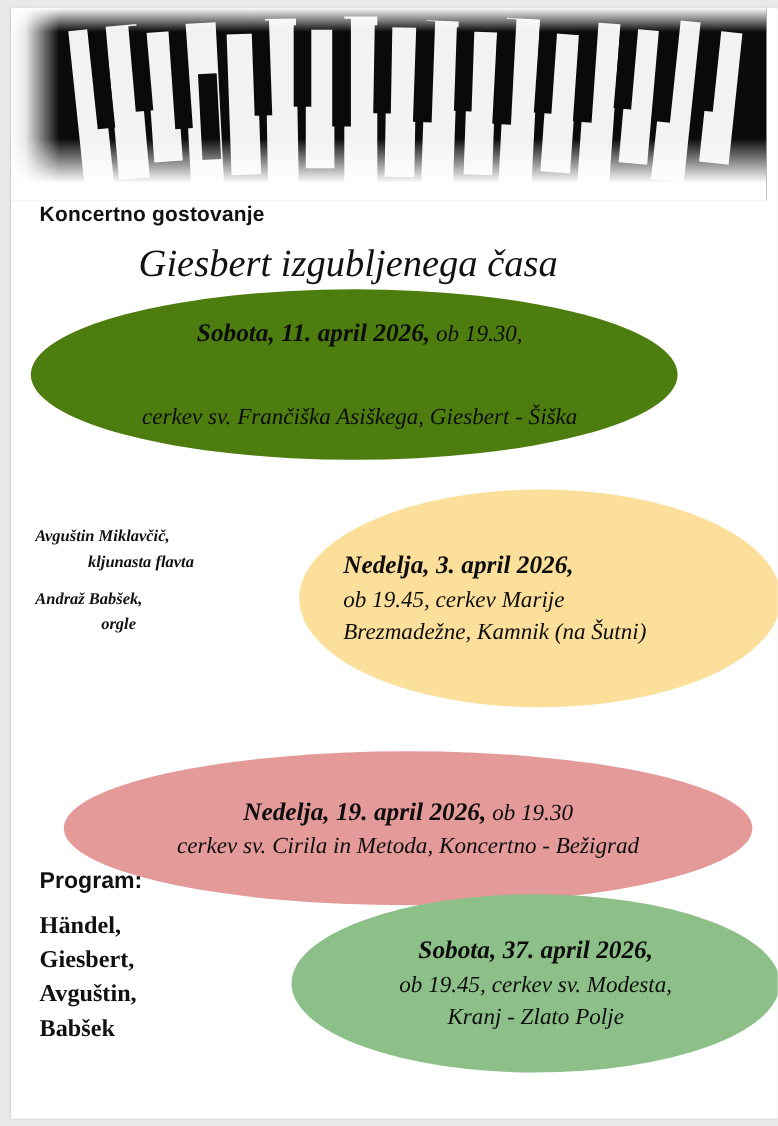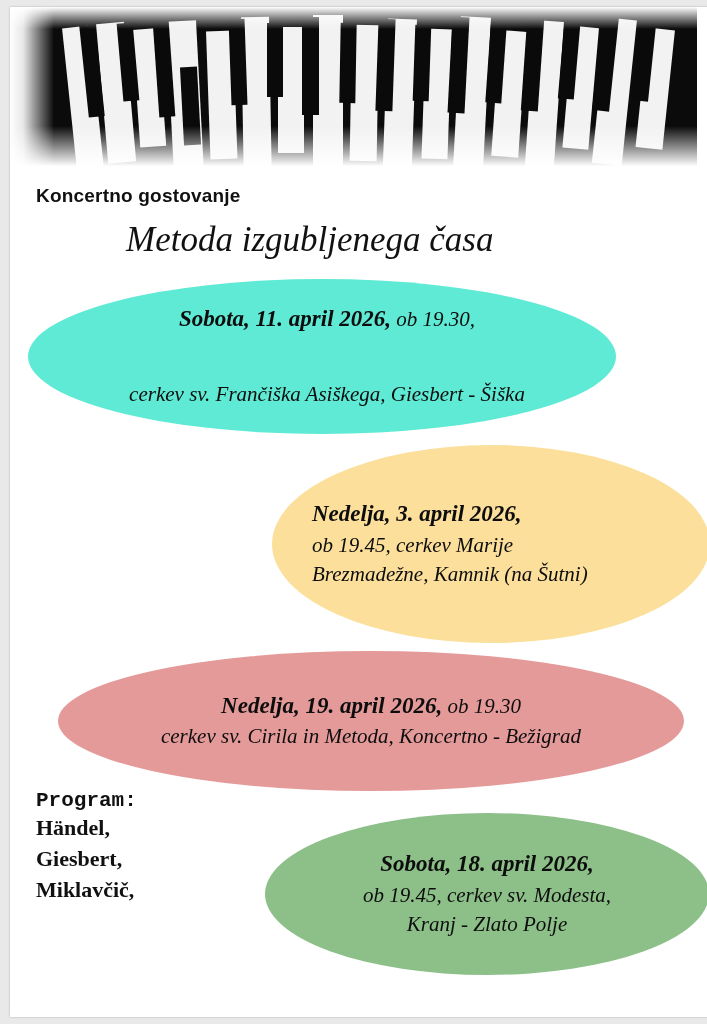--- a/index.html
+++ b/index.html
@@ -114,34 +114,34 @@
     line-height: 1.42;
     white-space: nowrap;
   }
   .ev-line b {
     font-style: italic;
     font-weight: bold;
     font-size: 23px;
   }
 
   #ellipse-1 {
-    left: 18px;  top: 272px;  width: 588px; height: 155px;
-    background: #5eead4;
+    left: 18px;  top: 256px;  width: 588px; height: 155px;
+    background: #4d7c0f;
     gap: 44px;
   }
   #ellipse-1 .ev-line { padding-left: 10px; }
 
   #ellipse-2 {
     left: 262px; top: 438px;  width: 438px; height: 198px;
     background: #fbdf9b;
   }
   #ellipse-2 .ev-line { text-align: left; padding-left: 40px; }
 
   #ellipse-3 {
-    left: 48px;  top: 644px;  width: 626px; height: 140px;
+    left: 48px;  top: 676px;  width: 626px; height: 140px;
     background: #e59a9a;
   }
 
   #ellipse-4 {
     left: 255px; top: 806px;  width: 444px; height: 162px;
     background: #8cc088;
   }
 
   
   .performers {
@@ -160,25 +160,25 @@
   .performers .spacer { height: 10px; }
 
   
   .program {
     position: absolute;
     left: 26px;
     top: 782px;
     width: 215px;
   }
   .program-title {
-    font-family: Liberation Mono, monospace;
+    font-family: Liberation Sans, sans-serif;
     font-weight: bold;
     font-size: 21px;
     color: #111;
-    margin-bottom: 0;
+    margin-bottom: 12px;
   }
   .program-item {
     font-family: "Liberation Serif", serif;
     font-weight: bold;
     font-size: 22px;
     color: #111;
     line-height: 1.42;
   }
 </style>
 </head>
@@ -223,21 +223,21 @@
     <div class="bkey" style="left:551px; top:18px;  width:16px; height:74px; transform:rotate(5deg);"></div>
     <div class="bkey" style="left:587px; top:10px;  width:17px; height:94px; transform:rotate(6deg);"></div>
     <div class="bkey" style="left:626px; top:18px;  width:16px; height:76px; transform:rotate(6deg);"></div>
 
     <div class="kb-left-rough"></div>
     <div class="kb-top-rough"></div>
     <div class="kb-fade"></div>
   </div>
 
   <div class="kicker">Koncertno gostovanje</div>
-  <div class="maintitle">Metoda izgubljenega časa</div>
+  <div class="maintitle">Giesbert izgubljenega časa</div>
 
   <div class="ellipse" id="ellipse-1">
     <div class="ev-line">
       <b>Sobota, 11. april 2026,</b>
       <span>ob 19.30,</span>
     </div>
     <div class="ev-line">cerkev sv. Frančiška Asiškega, Giesbert - Šiška</div>
   </div>
 
   <div class="ellipse" id="ellipse-2">
@@ -251,27 +251,35 @@
   <div class="ellipse" id="ellipse-3">
     <div class="ev-line">
       <b>Nedelja, 19. april 2026,</b>
       <span>ob 19.30</span>
     </div>
     <div class="ev-line">cerkev sv. Cirila in Metoda, Koncertno - Bežigrad</div>
   </div>
 
   <div class="ellipse" id="ellipse-4">
     <div class="ev-line">
-      <b>Sobota, 18. april 2026,</b>
+      <b>Sobota, 37. april 2026,</b>
     </div>
     <div class="ev-line">ob 19.45, cerkev sv. Modesta,</div>
     <div class="ev-line">Kranj - Zlato Polje</div>
   </div>
 
+  <div class="performers">
+    <div>Avguštin Miklavčič,</div>
+    <div class="indent1">kljunasta flavta</div>
+    <div class="spacer"></div>
+    <div>Andraž Babšek,</div>
+    <div class="indent2">orgle</div>
+  </div>
 
   <div class="program">
     <div class="program-title">Program:</div>
     <div class="program-item">Händel,</div>
     <div class="program-item">Giesbert,</div>
-    <div class="program-item">Miklavčič,</div>
+    <div class="program-item">Avguštin,</div>
+    <div class="program-item">Babšek</div>
   </div>
 
 </div>
 
 </body></html>

